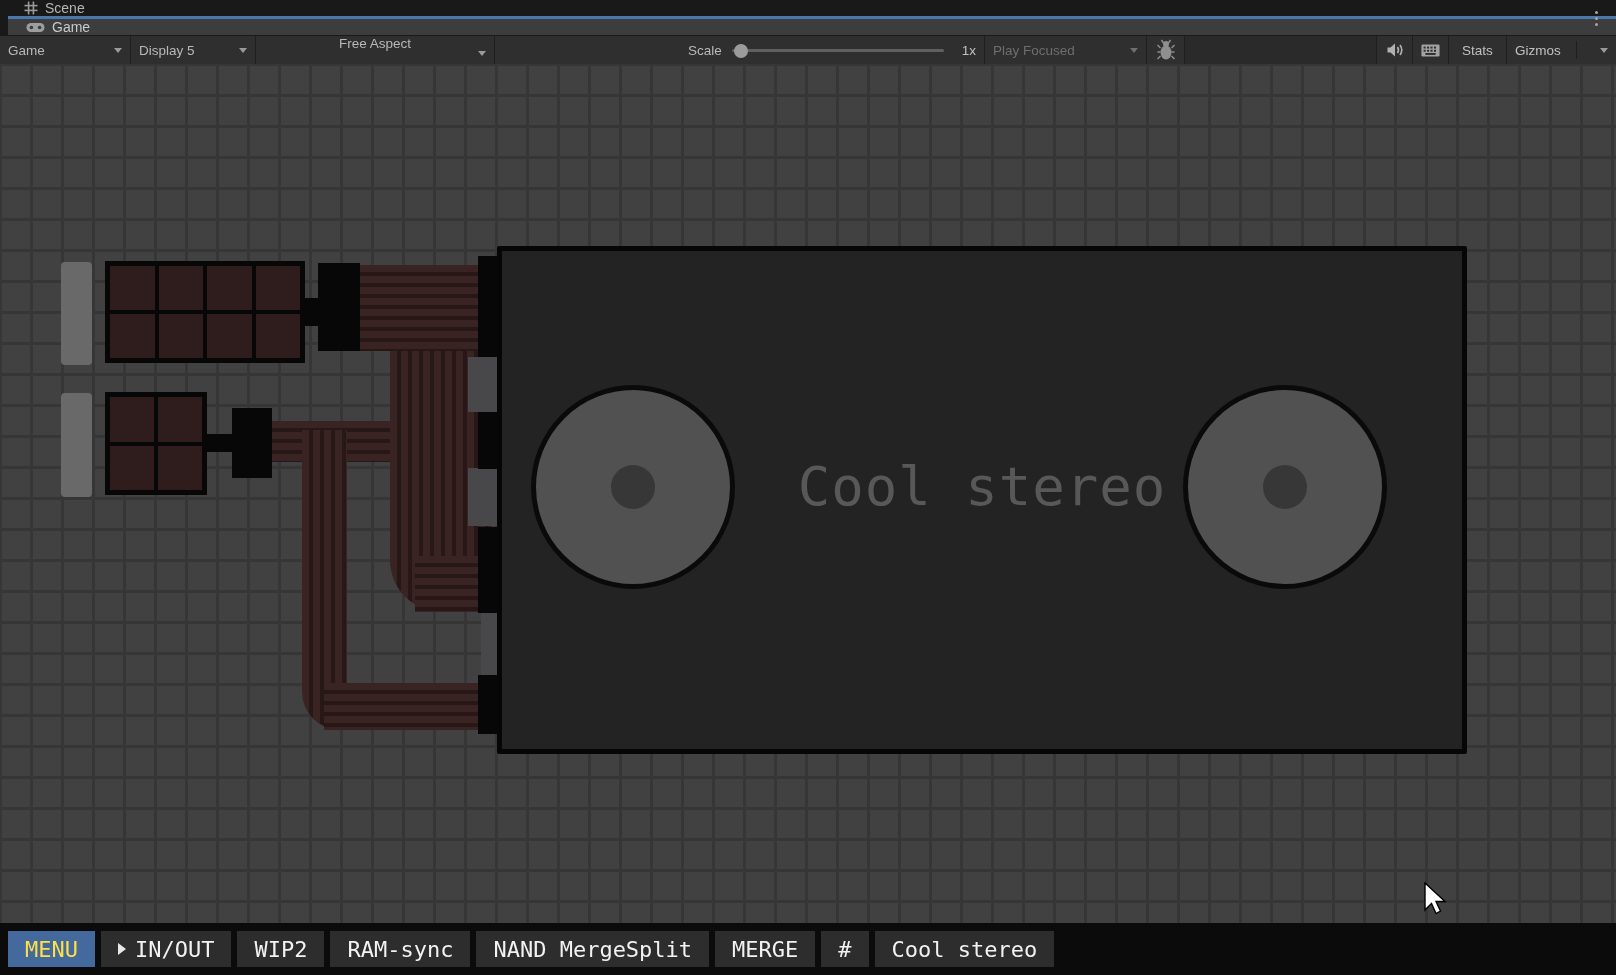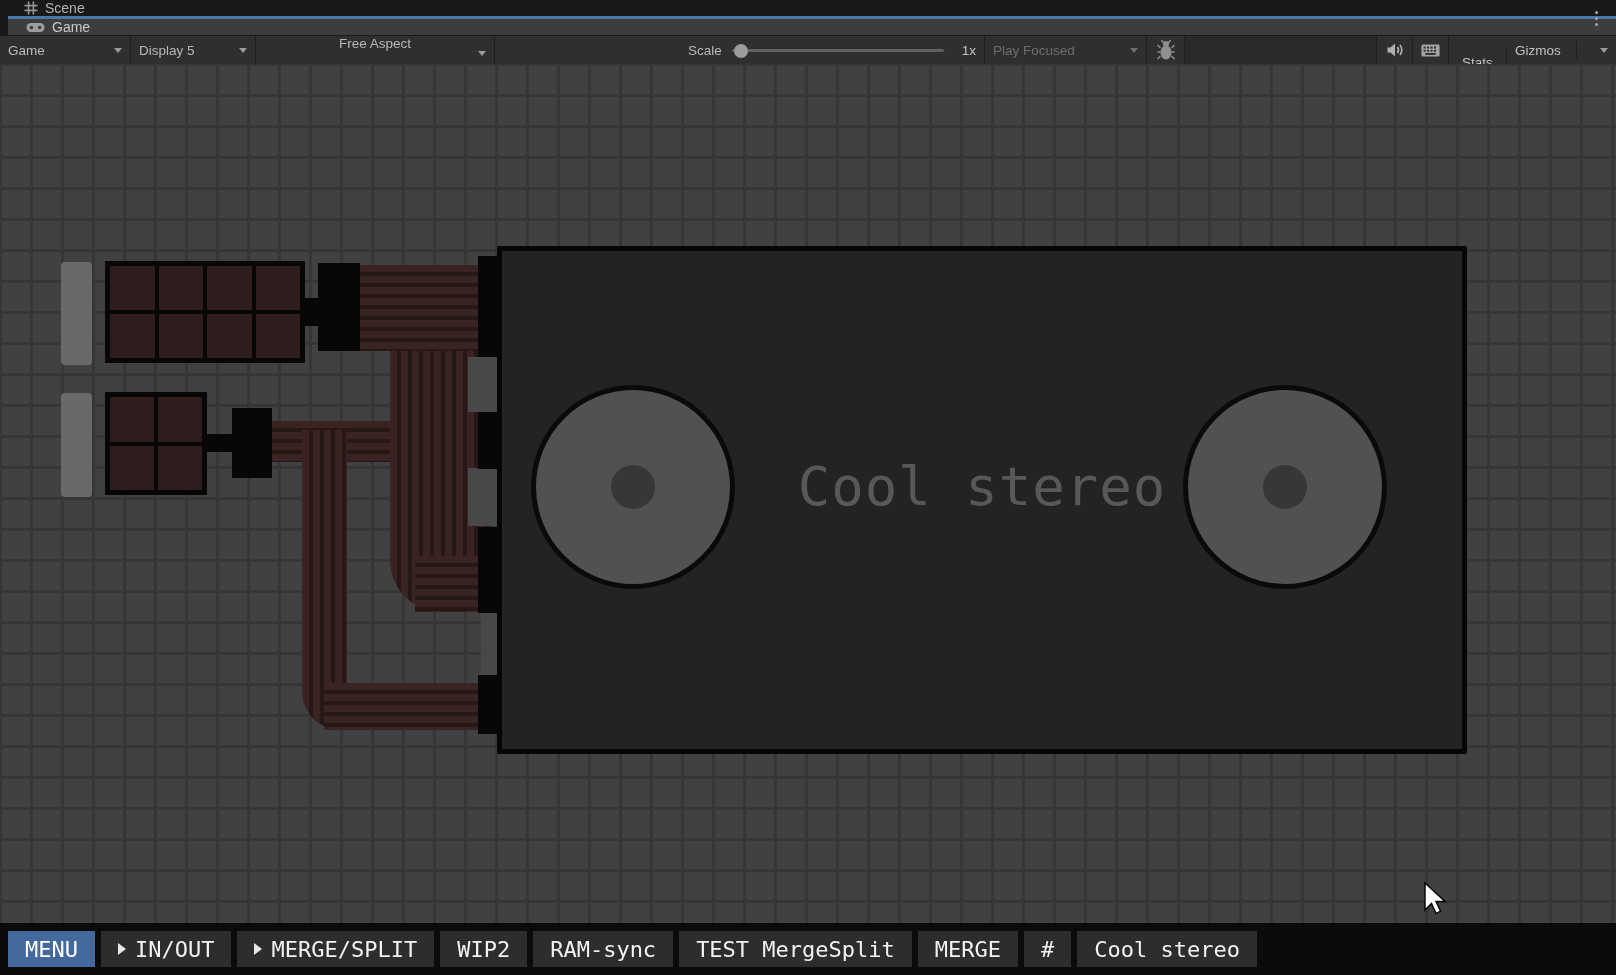--- a/index.html
+++ b/index.html
@@ -37,21 +37,21 @@
   .scale-grp{left:495px;width:490px;border-right:1px solid #1f1f1f;justify-content:flex-end;}
   .scale-track{position:relative;width:212px;height:3px;background:#606060;border-radius:2px;margin:0 10px;}
   .scale-thumb{position:absolute;left:2px;top:-5px;width:14px;height:14px;border-radius:50%;background:#9b9b9b;}
   .scale-val{margin-left:8px;color:#c0c0c0;}
   .dd-playfocused{left:985px;width:162px;color:#6e6e6e;}
   .dd-playfocused .caret{border-top-color:#6e6e6e;}
   .btn-bug{left:1147px;width:38px;justify-content:center;}
   .gap-strip{position:absolute;left:1185px;width:192px;height:28px;background:#2a2a2a;border-right:1px solid #1f1f1f;}
   .btn-audio{left:1377px;width:36px;justify-content:center;}
   .btn-keyboard{left:1413px;width:36px;justify-content:center;}
-  .btn-stats{left:1449px;width:58px;justify-content:center;color:#c0c0c0;margin-top:12px;}
+  .btn-stats{left:1449px;width:58px;justify-content:center;color:#c0c0c0;}
   .btn-gizmos{left:1507px;width:109px;border-right:none;color:#c0c0c0;}
   .gizmo-sep{width:1px;height:18px;background:#1f1f1f;margin:0 8px 0 auto;}
 
   
   .canvas{position:absolute;left:0;top:64px;width:1616px;height:911px;
     background-color:var(--grid-cell);
     background-image:
       linear-gradient(to right,var(--grid-line) 3px,transparent 3px),
       linear-gradient(to bottom,var(--grid-line) 3px,transparent 3px);
     background-size:31px 31px;background-position:-1px -1px;}
@@ -73,21 +73,21 @@
   .knob .dot{width:44px;height:44px;border-radius:50%;background:#373737;}
   .chip-label{position:absolute;left:497px;top:391px;width:970px;text-align:center;
     font-family:"DejaVu Sans Mono",monospace;font-size:54px;letter-spacing:1px;
     color:var(--chip-text);white-space:pre;}
 
   
   .bottombar{position:absolute;left:0;bottom:0;width:100%;height:52px;background:#0b0b0b;
     display:flex;align-items:center;gap:6px;padding-left:8px;}
   .mbtn{height:36px;display:flex;align-items:center;gap:9px;padding:0 17px;border:none;
     background:#2d2d2d;color:#f2f2f2;font-family:"DejaVu Sans Mono",monospace;font-size:22px;cursor:default;}
-  .mbtn.active{background:var(--menu-active);color:#ffffff;}
+  .mbtn.active{background:var(--menu-active);color:#fde047;}
   .subarrow{width:0;height:0;border-top:6px solid transparent;border-bottom:6px solid transparent;border-left:8px solid #e8e8e8;}
 
   .cursor{position:absolute;pointer-events:none;}
   .iconsvg{display:block;}
 </style>
 </head>
 <body>
 
 <div class="app">
 
@@ -251,31 +251,27 @@
 
   <div class="bottombar">
     <button class="mbtn active">
       <span>MENU</span>
     </button>
     <button class="mbtn">
       <span class="subarrow"></span>
       <span>IN/OUT</span>
     </button>
     <button class="mbtn">
-      <span class="subarrow"></span>
-      <span>MERGE/SPLIT</span>
-    </button>
-    <button class="mbtn">
       <span>WIP2</span>
     </button>
     <button class="mbtn">
       <span>RAM-sync</span>
     </button>
     <button class="mbtn">
-      <span>TEST MergeSplit</span>
+      <span>NAND MergeSplit</span>
     </button>
     <button class="mbtn">
       <span>MERGE</span>
     </button>
     <button class="mbtn">
       <span>#</span>
     </button>
     <button class="mbtn">
       <span>Cool stereo</span>
     </button>

